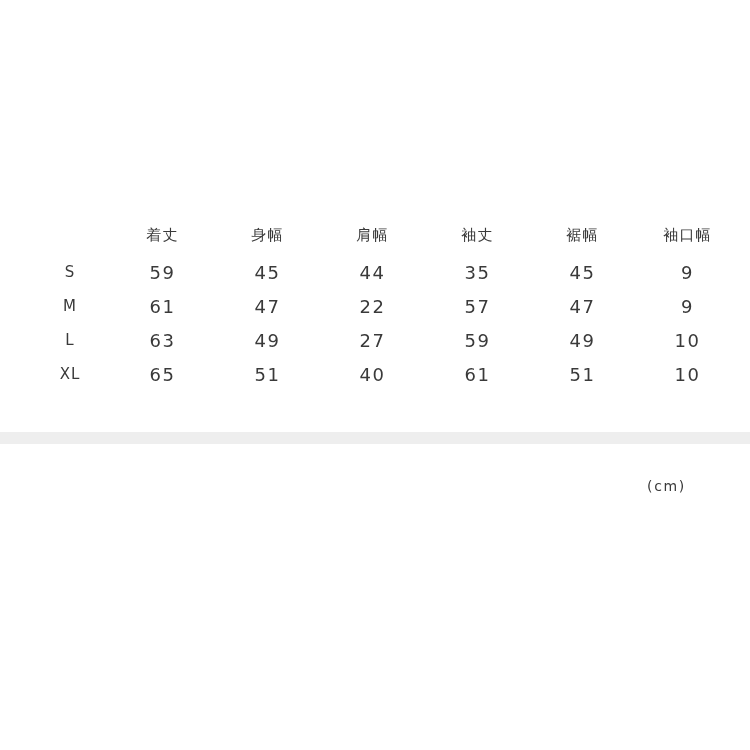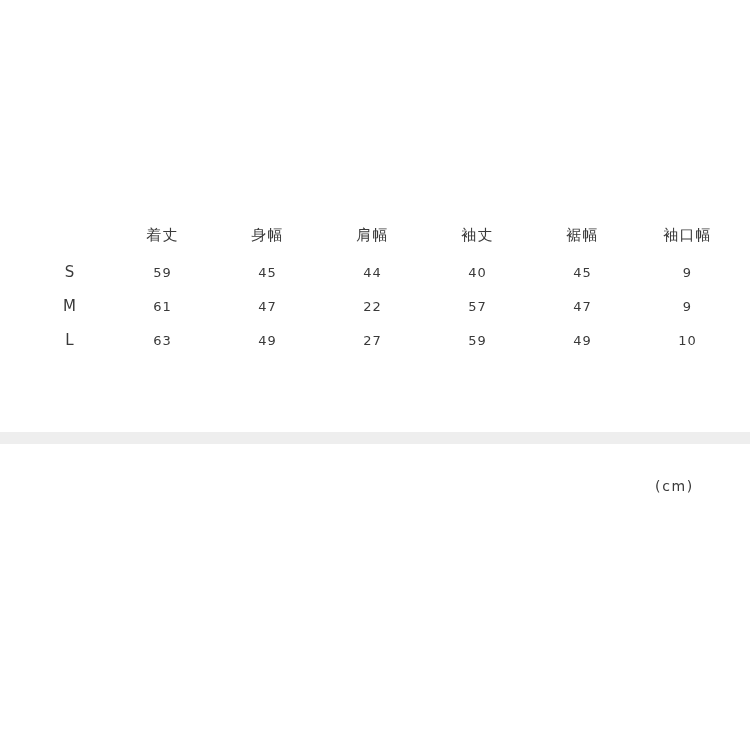--- a/index.html
+++ b/index.html
@@ -28,21 +28,21 @@
     border-collapse: collapse;
     table-layout: fixed;
   }
   .size-table col.c-size { width: 80px; }
   .size-table col.c-col  { width: 105px; }
   .size-table th,
   .size-table td {
     text-align: center;
     vertical-align: middle;
     font-weight: normal;
-    font-size: 13px;
+    font-size: 18px;
     color: #3a3a3a;
     padding: 0;
     height: 34px;
     letter-spacing: 0.08em;
   }
   .size-table thead th {
     font-size: 15px;
     color: #3a3a3a;
     height: 40px;
   }
@@ -55,21 +55,21 @@
   .divider {
     position: absolute;
     left: 0;
     top: 432px;
     width: 750px;
     height: 12px;
     background: #eeeeee;
   }
   .unit {
     position: absolute;
-    right: 4px;
+    right: 12px;
     top: 478px;
     font-size: 14px;
     color: #3a3a3a;
     letter-spacing: 0.12em;
   }
 </style>
 </head>
 <body>
 
 <div class="page">
@@ -94,21 +94,21 @@
         <th>裾幅</th>
         <th>袖口幅</th>
       </tr>
     </thead>
     <tbody>
       <tr>
         <th class="row-label">S</th>
         <td>59</td>
         <td>45</td>
         <td>44</td>
-        <td>40</td>
+        <td>35</td>
         <td>45</td>
         <td>9</td>
       </tr>
       <tr>
         <th class="row-label">M</th>
         <td>61</td>
         <td>47</td>
         <td>22</td>
         <td>57</td>
         <td>47</td>
@@ -116,20 +116,29 @@
       </tr>
       <tr>
         <th class="row-label">L</th>
         <td>63</td>
         <td>49</td>
         <td>27</td>
         <td>59</td>
         <td>49</td>
         <td>10</td>
       </tr>
+      <tr>
+        <th class="row-label">XL</th>
+        <td>65</td>
+        <td>51</td>
+        <td>40</td>
+        <td>61</td>
+        <td>51</td>
+        <td>10</td>
+      </tr>
     </tbody>
   </table>
 
   <div class="divider"></div>
 
   <div class="unit">(cm)</div>
 
 </div>
 
 </body></html>

